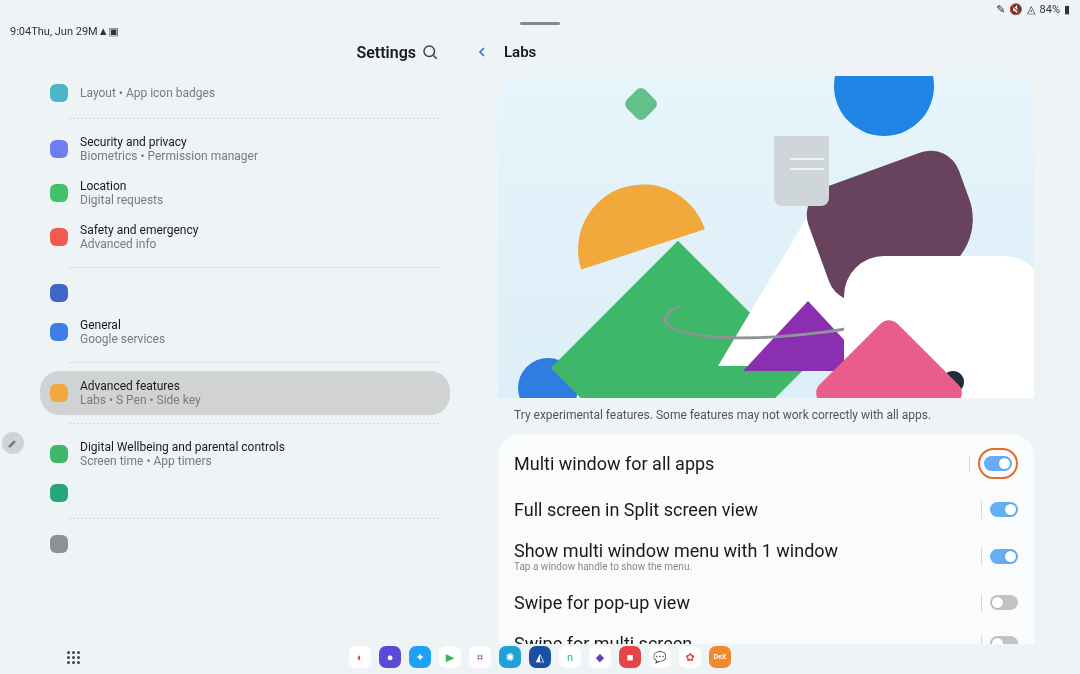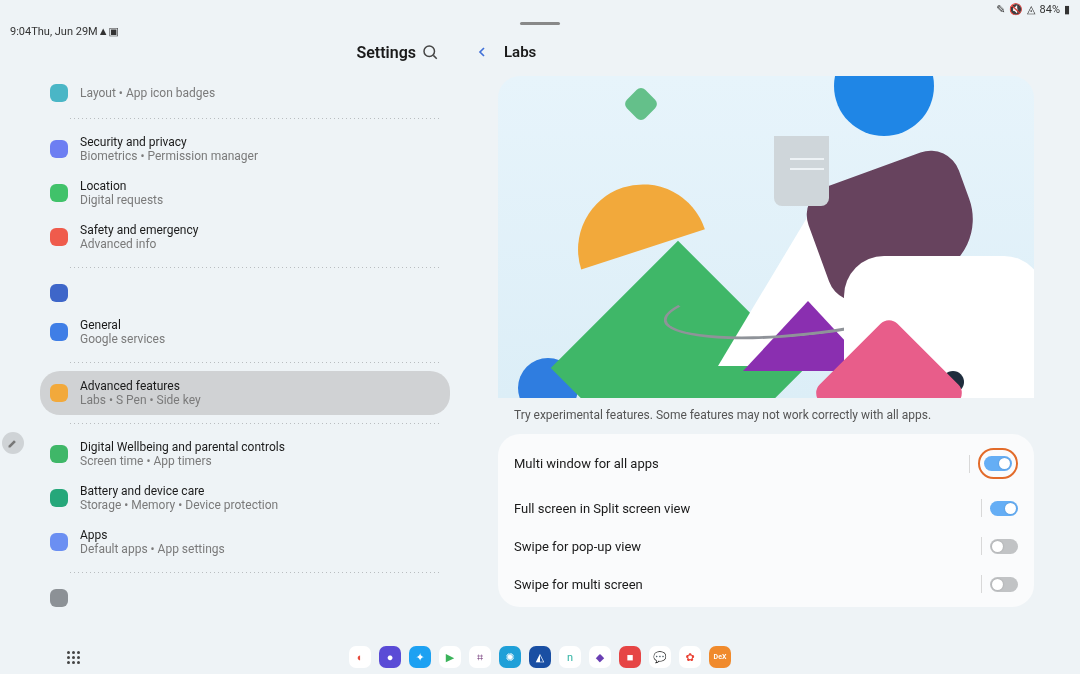--- a/index.html
+++ b/index.html
@@ -98,21 +98,21 @@
     border-radius:22px;
     margin: 6px 38px 8px 38px;
     padding: 4px 0;
   }
   .row {
     display:flex; align-items:center; justify-content:space-between;
     padding: 10px 16px;
     cursor:pointer;
   }
   .row + .row { border-top: none; }
-  .row .lhs .rt { font-size:13px; }
+  .row .lhs .rt { font-size:18px; }
   .row .lhs .rs { font-size:10px; color:#888; }
   .row .rhs { display:flex; align-items:center; gap:8px; }
   .vline { width:1px; height:18px; background:#d8d8d8; }
   .toggle {
     width:28px; height:15px; border-radius:9px; position:relative;
     background:#c1c3c5;
   }
   .toggle.on { background:#65aef5; }
   .toggle .knob {
     width:11px; height:11px; border-radius:50%; background:#fff;
@@ -225,31 +225,20 @@
       <div class="divider"></div>
       <div class="item">
         <div class="ico" style="background: rgb(63, 183, 104);"></div>
         <div class="txt">
           <div class="ttl">Digital Wellbeing and parental controls</div>
           <div class="sub">Screen time  •  App timers</div>
         </div>
       </div>
       <div class="item">
         <div class="ico" style="background: rgb(37, 167, 122);"></div>
-        <div class="txt">
-          <div class="ttl">Battery and device care</div>
-          <div class="sub">Storage  •  Memory  •  Device protection</div>
-        </div>
-      </div>
-      <div class="item">
-        <div class="ico" style="background: rgb(107, 143, 242);"></div>
-        <div class="txt">
-          <div class="ttl">Apps</div>
-          <div class="sub">Default apps  •  App settings</div>
-        </div>
       </div>
       <div class="divider"></div>
       <div class="item">
         <div class="ico" style="background: rgb(140, 145, 150);"></div>
       </div>
     </div>
 </div>
 
 <div class="right-col">
   <div class="right-header">
@@ -299,20 +288,32 @@
           <div class="highlight-ring">
             <div class="toggle on">
               <div class="knob"></div>
             </div>
           </div>
         </div>
       </div>
       <div class="row">
         <div class="lhs">
           <div class="rt">Full screen in Split screen view</div>
+        </div>
+        <div class="rhs">
+          <div class="vline"></div>
+          <div class="toggle on">
+            <div class="knob"></div>
+          </div>
+        </div>
+      </div>
+      <div class="row">
+        <div class="lhs">
+          <div class="rt">Show multi window menu with 1 window</div>
+          <div class="rs">Tap a window handle to show the menu.</div>
         </div>
         <div class="rhs">
           <div class="vline"></div>
           <div class="toggle on">
             <div class="knob"></div>
           </div>
         </div>
       </div>
       <div class="row">
         <div class="lhs">

